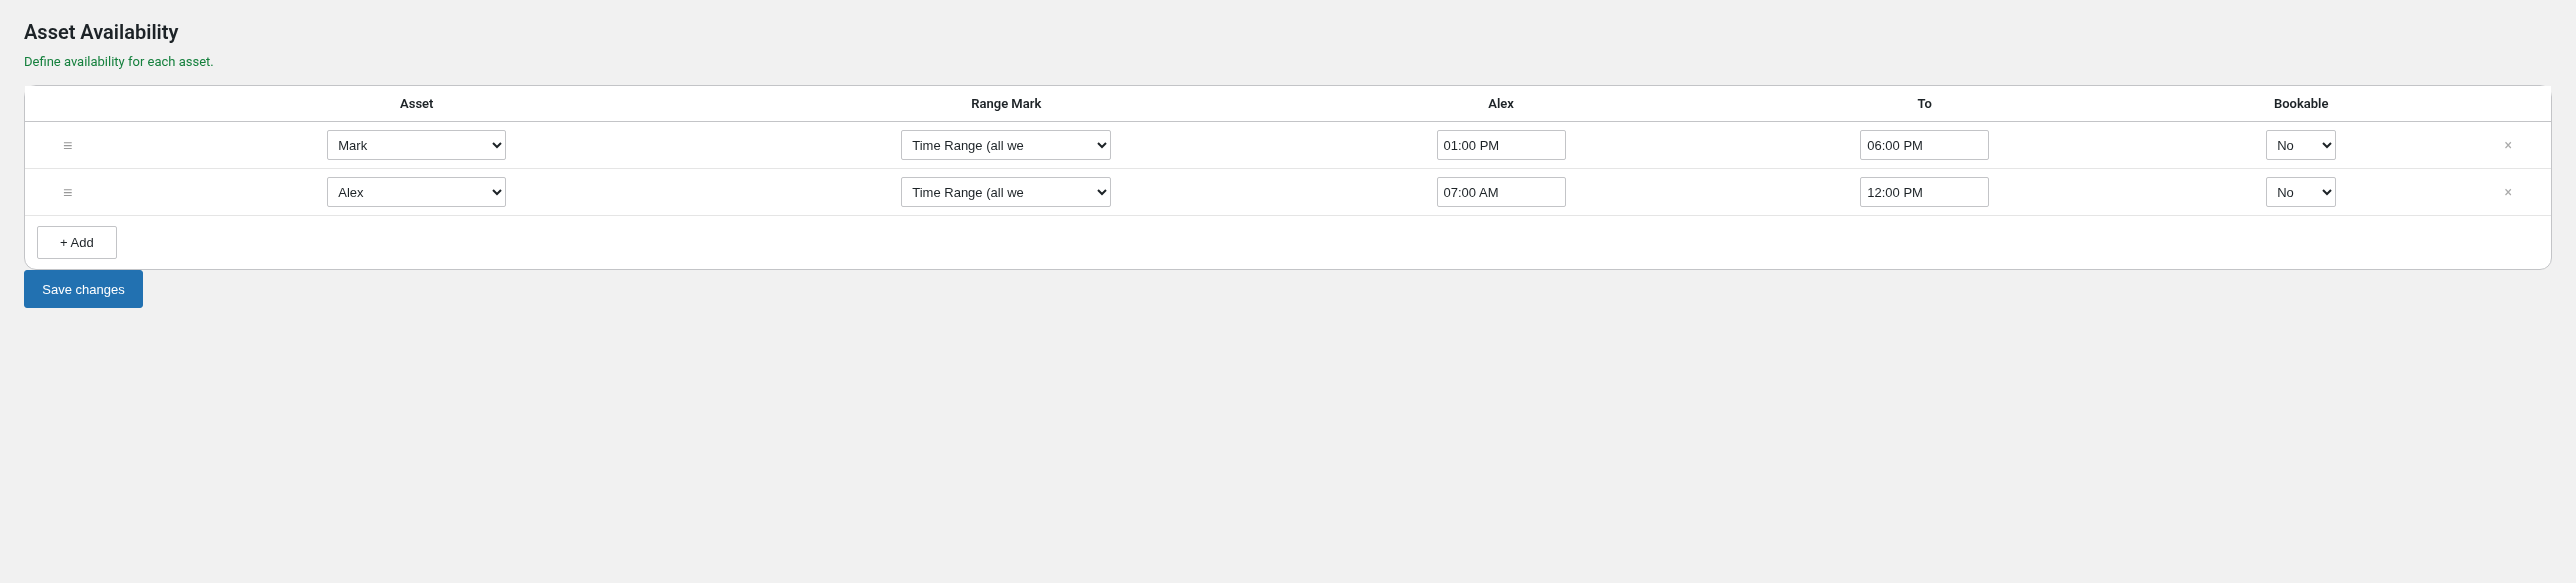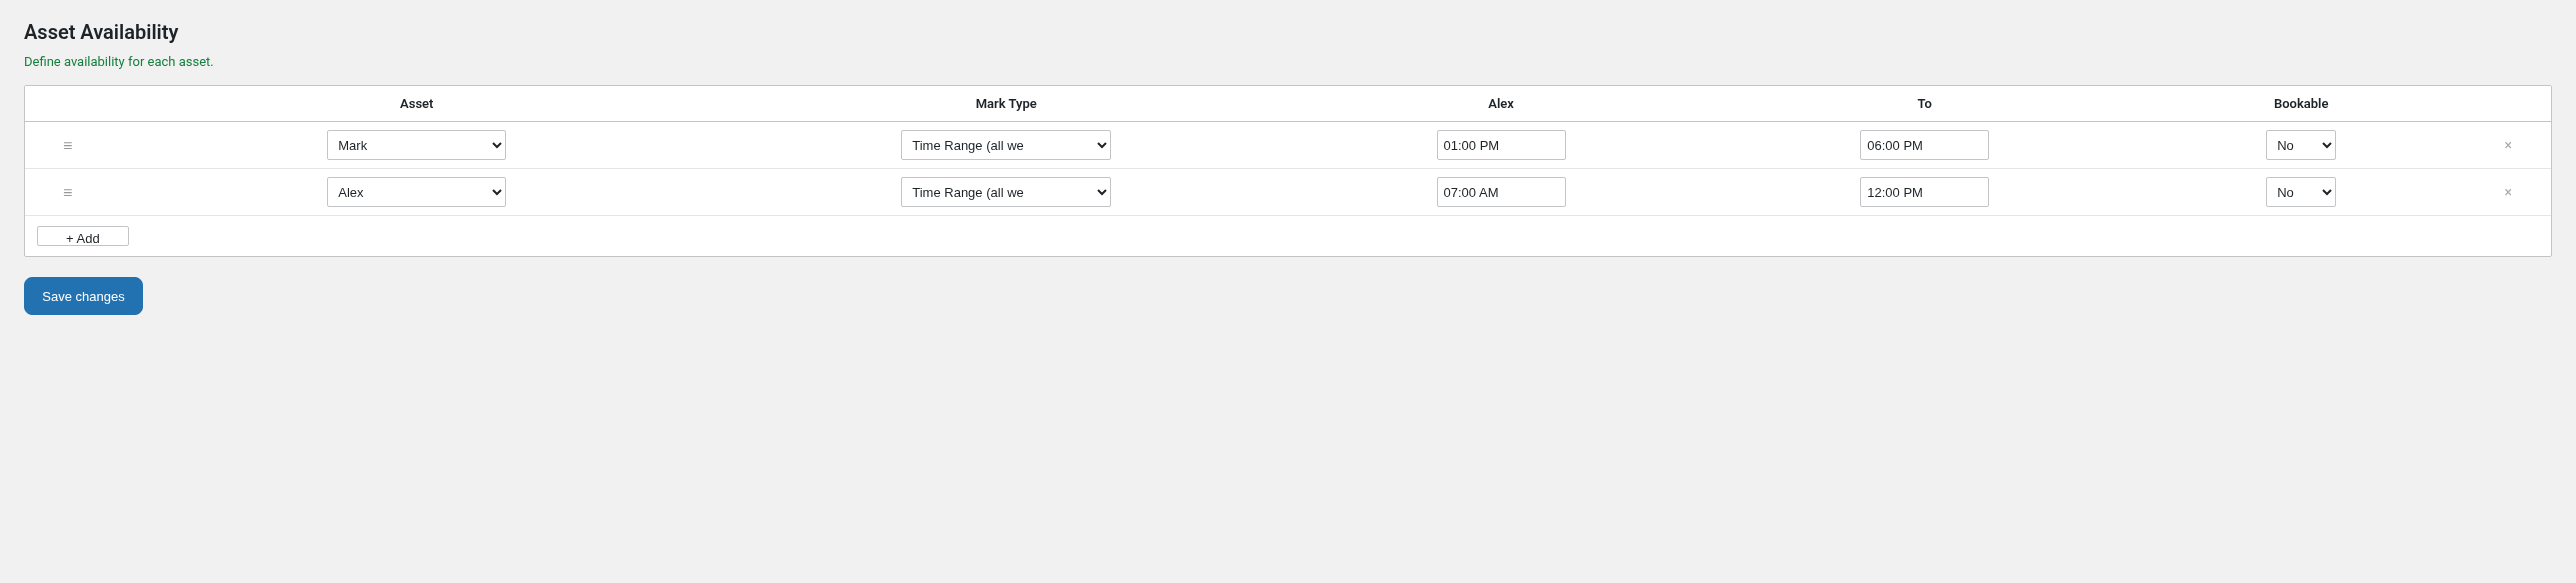--- a/index.html
+++ b/index.html
@@ -26,22 +26,21 @@
 
     .page-description {
       font-size: 13px;
       color: #15803d;
       margin-bottom: 16px;
     }
 
     .table-container {
       background: #fff;
       border: 1px solid #c3c4c7;
-      border-radius: 2px;
-      margin-bottom: 20px;
+      border-radius: 12px;
     }
 
     table {
       width: 100%;
       border-collapse: collapse;
     }
 
     thead tr {
       border-bottom: 1px solid #c3c4c7;
     }
@@ -167,31 +166,31 @@
 
     .add-row-container {
       padding: 10px 12px;
       border-top: 1px solid #e5e5e5;
     }
 
     .add-button {
       background: #fff;
       border: 1px solid #c3c4c7;
       border-radius: 2px;
-      padding: 4px 28px;
-      font-size: 13px;
-      color: #1d2327;
-      cursor: pointer;
-      height: 20px;
+      padding: 4px 22px;
+      font-size: 13px;
+      color: #1d2327;
+      cursor: pointer;
+      height: 33px;
     }
 
     .save-button {
       background: #2271b1;
       border: 1px solid #2271b1;
-      border-radius: 8px;
+      border-radius: 3px;
       padding: 8px 16px;
       font-size: 13px;
       font-weight: 500;
       color: #fff;
       cursor: pointer;
       height: 38px;
       min-width: 119px;
     }
   </style>
 </head>
@@ -201,21 +200,21 @@
 
 <h1 class="page-title">Asset Availability</h1>
 <p class="page-description">Define availability for each asset.</p>
 
 <div class="table-container">
   <table>
     <thead>
       <tr>
         <th class="drag-col"></th>
         <th class="asset-col">Asset</th>
-        <th class="range-col">Mark Type</th>
+        <th class="range-col">Range Mark</th>
         <th class="from-col">Alex</th>
         <th class="to-col">To</th>
         <th class="bookable-col">Bookable</th>
         <th class="action-col"></th>
       </tr>
     </thead>
     <tbody id="table-body">
     <tr>
           <td class="drag-cell">≡</td>
           <td class="asset-cell"><select class="asset-select"><option value="Mark">Mark</option></select></td>

